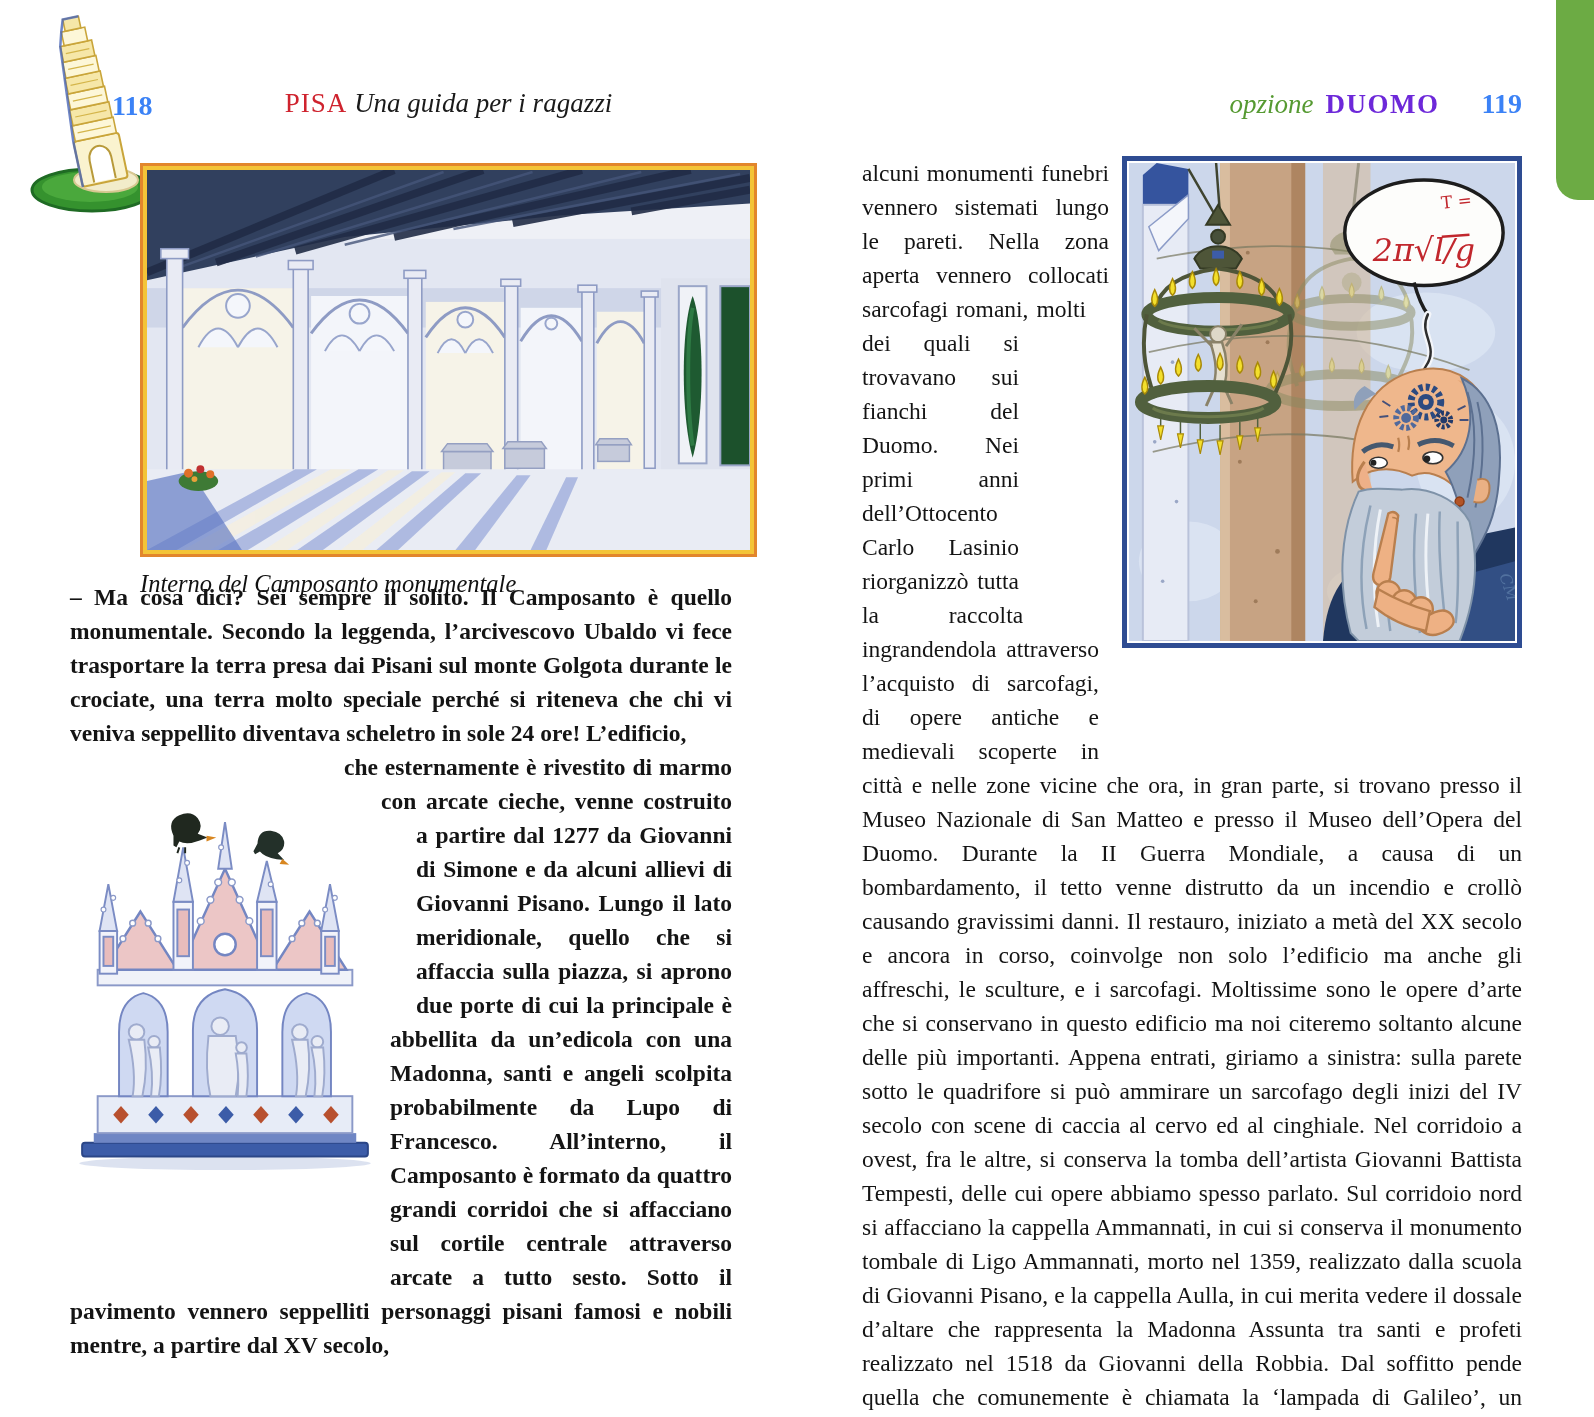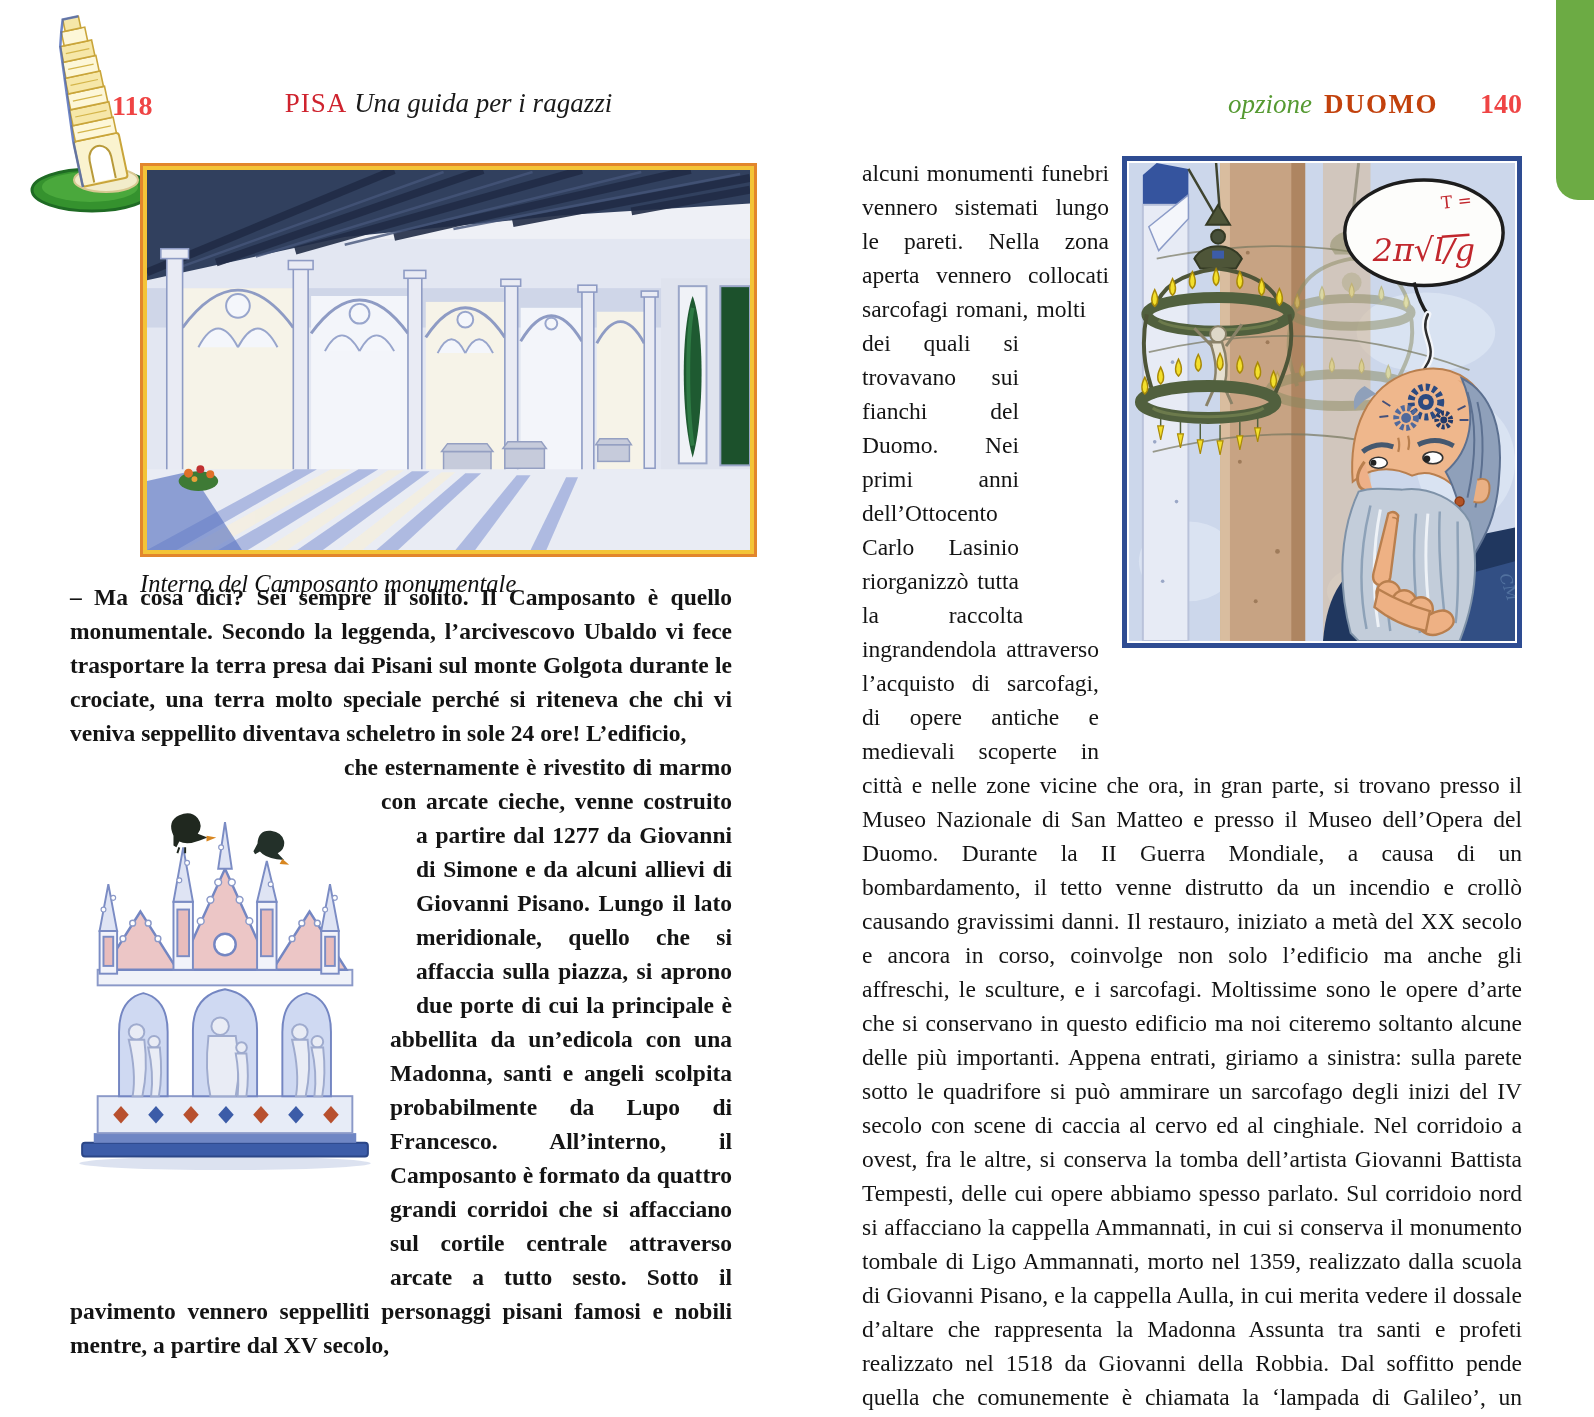--- a/index.html
+++ b/index.html
@@ -3,27 +3,27 @@
 <meta charset="utf-8">
 <style>
   html,body{margin:0;padding:0;}
   body{
     width:1594px;height:1417px;position:relative;background:#ffffff;
     font-family:"Liberation Serif","DejaVu Serif",serif;color:#141414;
     overflow:hidden;
   }
   .abs{position:absolute;}
   
-  .pgnum{font-size:28px;font-weight:bold;color:#ef4444;}
+  .pgnum{font-size:28px;font-weight:bold;color:#3b82f6;}
   .hdr-center{left:140px;top:88px;width:617px;text-align:center;font-size:27px;}
   .brand{color:#cf232e;letter-spacing:1px;}
   .hdr-sub{font-style:italic;color:#1a1a1a;}
   .hdr-right{left:862px;top:88px;width:660px;display:flex;justify-content:flex-end;align-items:flex-end;gap:42px;font-size:27px;}
   .sec-italic{font-style:italic;color:#569a32;}
-  .sec-name{color:#c2410c;letter-spacing:1.5px;font-weight:600;margin-left:-30px;}
+  .sec-name{color:#6d28d9;letter-spacing:1.5px;font-weight:600;margin-left:-30px;}
   .greenbar{left:1556px;top:0;width:38px;height:200px;background:#6cab44;border-bottom-left-radius:22px;}
   
   .bodytext{font-size:23.5px;line-height:34px;text-align:justify;text-justify:inter-word;hyphens:auto;}
   .bodytext p{margin:0;}
   .left-body{left:70px;top:580px;width:662px;font-weight:bold;}
   .right-body{left:862px;top:156px;width:660px;}
   .caption{font-style:italic;font-size:24.5px;text-align:left;line-height:31px;color:#111;}
   
   .fig-cloister{left:140px;top:163px;width:617px;height:394px;border:3px solid #e2862c;box-sizing:border-box;background:#fff;}
   .fig-cloister .inner{width:100%;height:100%;border:4px solid #f3c438;box-sizing:border-box;}
@@ -296,21 +296,21 @@
     </span>
     <span>che esternamente è rivestito di marmo con arcate cieche, venne costruito a partire dal 1277 da Giovanni di Simone e da alcuni allievi di Giovanni Pisano. Lungo il lato meridionale, quello che si affaccia sulla piazza, si aprono due porte di cui la principale è abbellita da un’edicola con una Madonna, santi e angeli scolpita probabilmente da Lupo di Francesco. All’interno, il Camposanto è formato da quattro grandi corridoi che si affacciano sul cortile centrale attraverso arcate a tutto sesto. Sotto il pavimento vennero seppelliti personaggi pisani famosi e nobili mentre, a partire dal XV secolo,</span>
   </p>
 </div>
 
 <div class="abs greenbar"></div>
 
 <div class="abs hdr-right">
   <span class="sec-italic">opzione</span>
   <span class="sec-name">DUOMO</span>
-  <span class="pgnum">140</span>
+  <span class="pgnum">119</span>
 </div>
 
 <div class="abs bodytext right-body">
   <p>
     <span class="fig-galileo-float">
       <span class="galileo-frame" style="display:block;">
         <span class="inner" style="display:block;">
         <svg viewBox="0 0 390 480" preserveAspectRatio="none" xmlns="http://www.w3.org/2000/svg">
           <rect width="390" height="480" fill="#ccd7eb"></rect>
           <g fill="#dde6f4" opacity="0.8">

